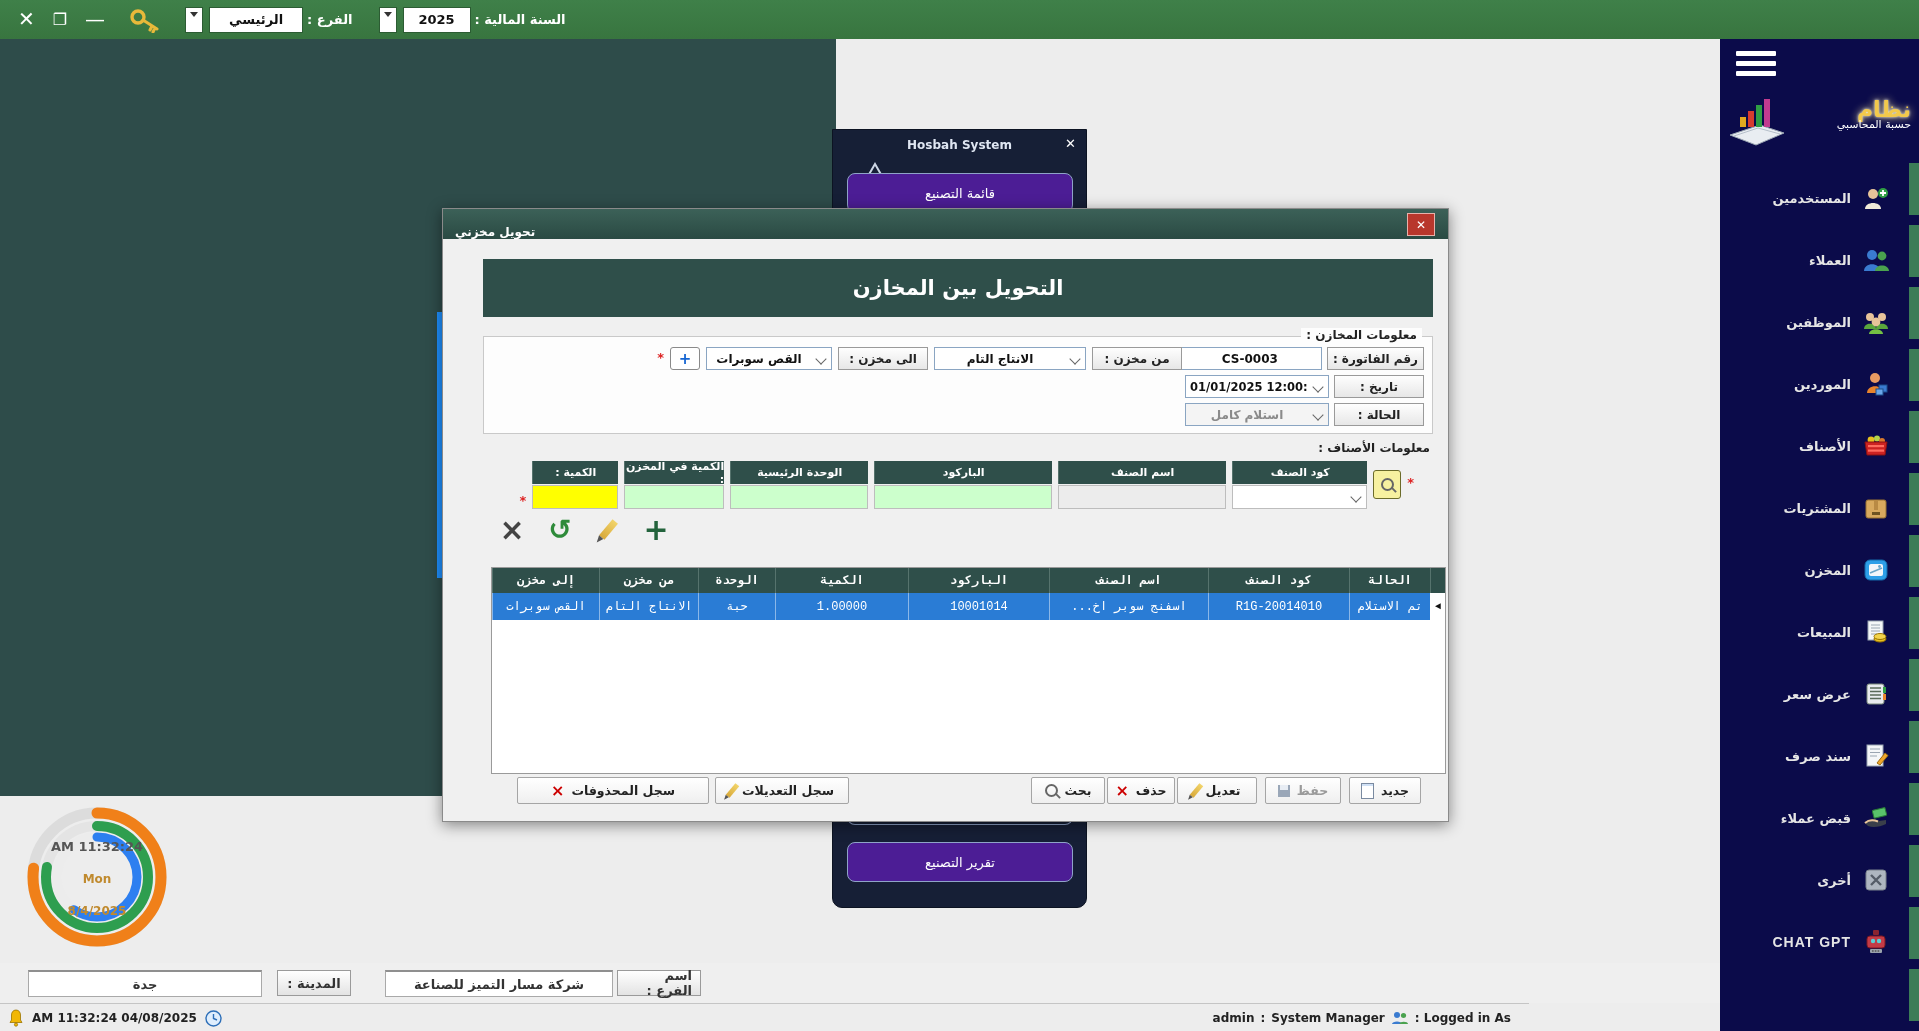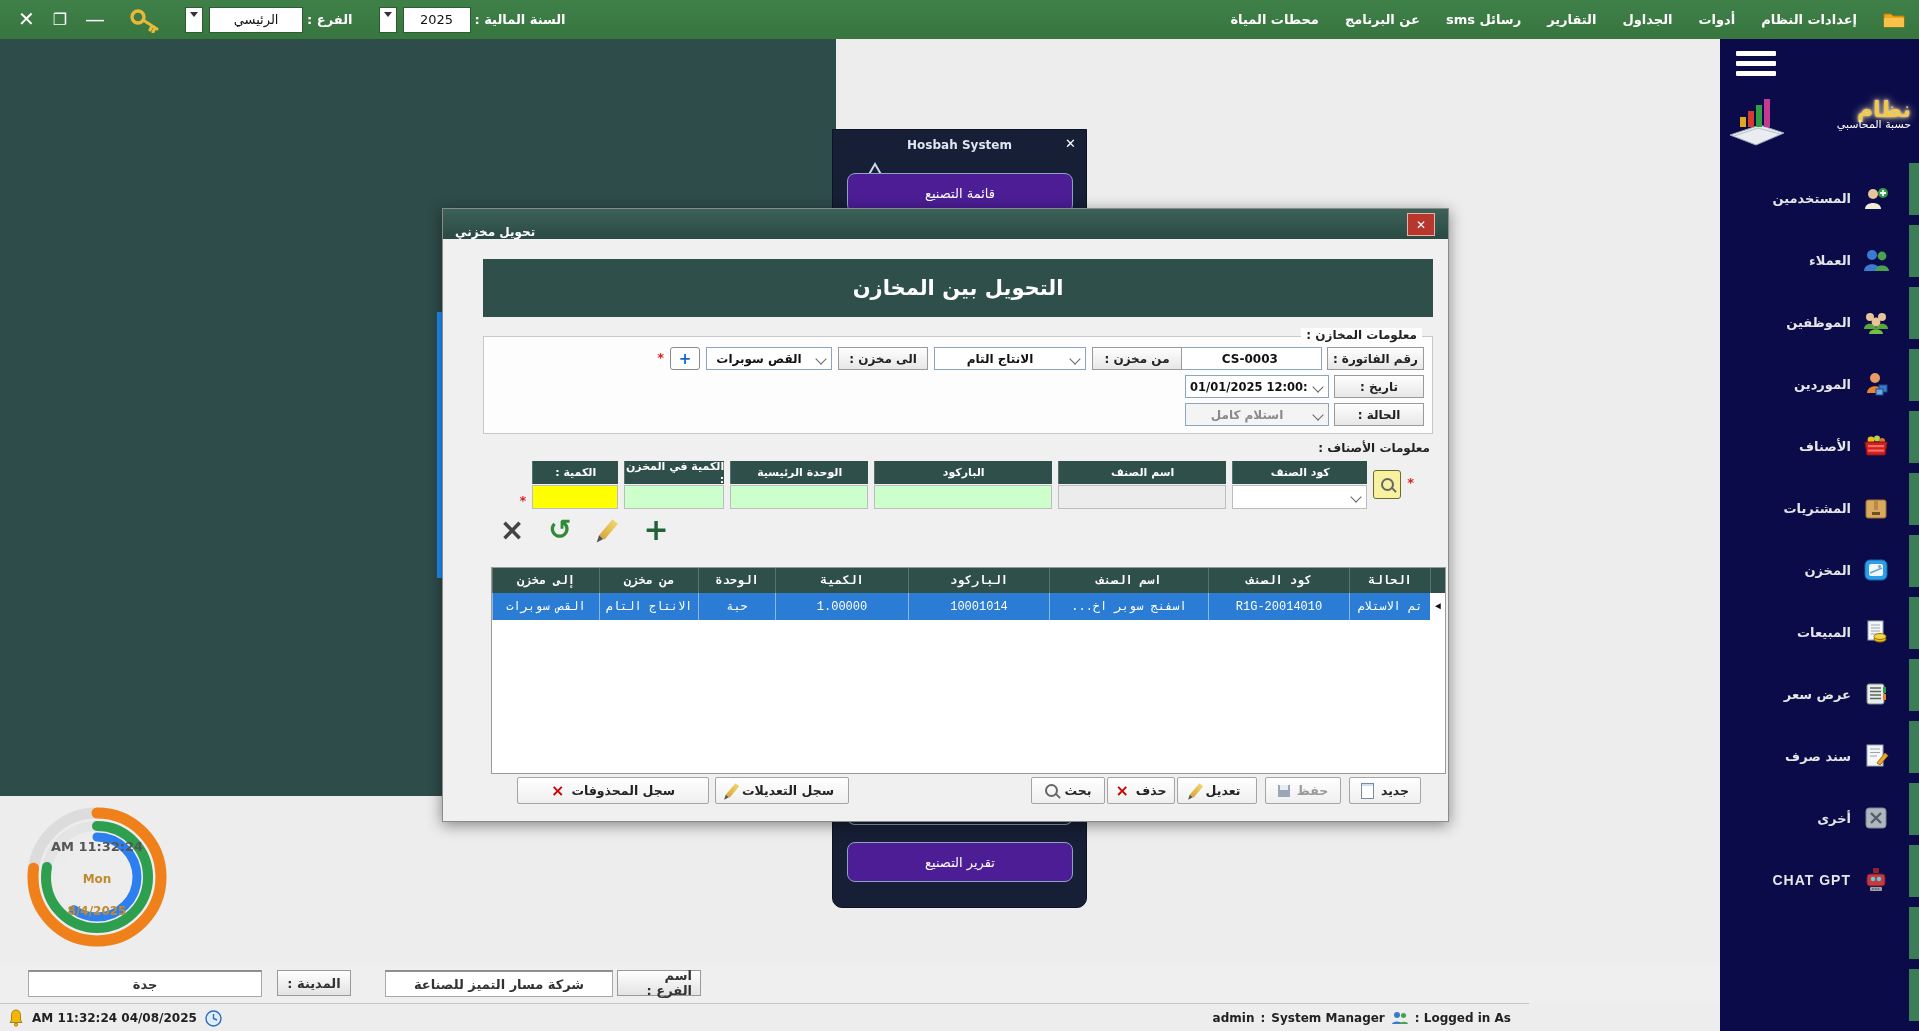--- a/index.html
+++ b/index.html
@@ -5,21 +5,21 @@
   html,body{margin:0;padding:0;background:#777;}
   #stage{position:relative;width:1919px;height:1031px;overflow:hidden;
          font-family:"DejaVu Sans",sans-serif;background:#ededed;}
   .abs{position:absolute;}
 
   
   #topbar{left:0;top:0;width:1919px;height:39px;background:linear-gradient(#3f8049,#38753f);z-index:60;
           display:flex;align-items:center;color:#fff;}
   .winctl{color:#fff;font-size:20px;margin-left:18px;cursor:default;line-height:39px;}
   .tb-label{font-size:13px;font-weight:bold;direction:rtl;}
-  .tb-field{background:#fff;border:1px solid #2c5c33;color:#111;font-weight:normal;font-size:13px;
+  .tb-field{background:#fff;border:1px solid #2c5c33;color:#111;font-weight:bold;font-size:13px;
             height:24px;display:flex;align-items:center;justify-content:center;text-align:right;}
   .dd-btn{width:16px;height:24px;background:#fff;border:1px solid #2c5c33;margin-right:2px;
           display:flex;align-items:flex-start;justify-content:center;}
   .tri{width:0;height:0;border-left:4px solid transparent;border-right:4px solid transparent;border-top:5px solid #333;margin-top:4px;}
   #topmenu{position:absolute;right:14px;top:0;height:39px;display:flex;align-items:center;gap:26px;direction:ltr;}
   .menu-item{color:#fff;font-weight:bold;font-size:13px;white-space:nowrap;direction:rtl;cursor:default;}
 
   
   #teal-panel{left:0;top:39px;width:836px;height:757px;background:#2e4c4a;z-index:1;}
   #blue-strip{left:437px;top:312px;width:7px;height:266px;background:#1e90ff;z-index:3;}
@@ -450,20 +450,28 @@
       </div>
       <div class="side-item">
         <span class="side-label">سند صرف</span>
         <svg class="side-ico" viewBox="0 0 26 26">
           <rect x="4" y="2" width="16" height="21" fill="#f4f6f8" stroke="#9aa5b2"></rect>
           <path d="M7 6 h10 M7 9.5 h10 M7 13 h7" stroke="#9aa5b2" stroke-width="1.2"></path>
           <path d="M14 20 L22 10 L25 12.5 L17 22 Z" fill="#f0a62a" stroke="#9a6a10"></path>
         </svg>
       </div>
       <div class="side-item">
+        <span class="side-label">قبض عملاء</span>
+        <svg class="side-ico" viewBox="0 0 26 26">
+          <rect x="10" y="4" width="13" height="8" rx="1" fill="#59c26a" stroke="#2a7a38" transform="rotate(-14 16 8)"></rect>
+          <path d="M2 18 C6 13 12 14 16 16 L23 15 L23 19 C17 22 10 23 5 21 Z" fill="#3a3f4a"></path>
+          <path d="M2 18 C6 14.5 11 15 15 16.5" fill="none" stroke="#e8c49a" stroke-width="2"></path>
+        </svg>
+      </div>
+      <div class="side-item">
         <span class="side-label">أخرى</span>
         <svg class="side-ico" viewBox="0 0 26 26">
           <rect x="3" y="3" width="20" height="20" rx="3" fill="#aeb6c0" stroke="#7a828c"></rect>
           <path d="M8 8 L18 18 M18 8 L8 18" stroke="#555d68" stroke-width="2.4"></path>
         </svg>
       </div>
       <div class="side-item">
         <span class="side-label" style="font-family:'Liberation Sans',sans-serif;font-size:14px;letter-spacing:1px;">CHAT GPT</span>
         <svg class="side-ico" viewBox="0 0 26 26">
           <rect x="10" y="1" width="6" height="5" rx="1" fill="#8a2430"></rect>
@@ -493,28 +501,15 @@
       <span class="tb-field" style="width:92px;">الرئيسي</span>
       <span class="tb-label">الفرع :</span>
     </div>
     <div style="display:flex;align-items:center;margin-left:26px;gap:4px;">
       <span class="dd-btn">
           <span class="tri"></span>
         </span>
       <span class="tb-field" style="width:66px;">2025</span>
       <span class="tb-label">السنة المالية :</span>
     </div>
-    <div id="topmenu">
-      <span class="menu-item">محطات المياة</span>
-      <span class="menu-item">عن البرنامج</span>
-      <span class="menu-item">رسائل sms</span>
-      <span class="menu-item">التقارير</span>
-      <span class="menu-item">الجداول</span>
-      <span class="menu-item">أدوات</span>
-      <span class="menu-item">إعدادات النظام</span>
-      <svg width="22" height="17" viewBox="0 0 22 17">
-        <path d="M1 3 L8 3 L10 5 L21 5 L21 16 L1 16 Z" fill="#f2a71b" stroke="#b87a08"></path>
-        <path d="M1 7 L21 7 L21 16 L1 16 Z" fill="#f8c14a"></path>
-      </svg>
-    </div>
   </div>
 
 </div>
 
 </body></html>

